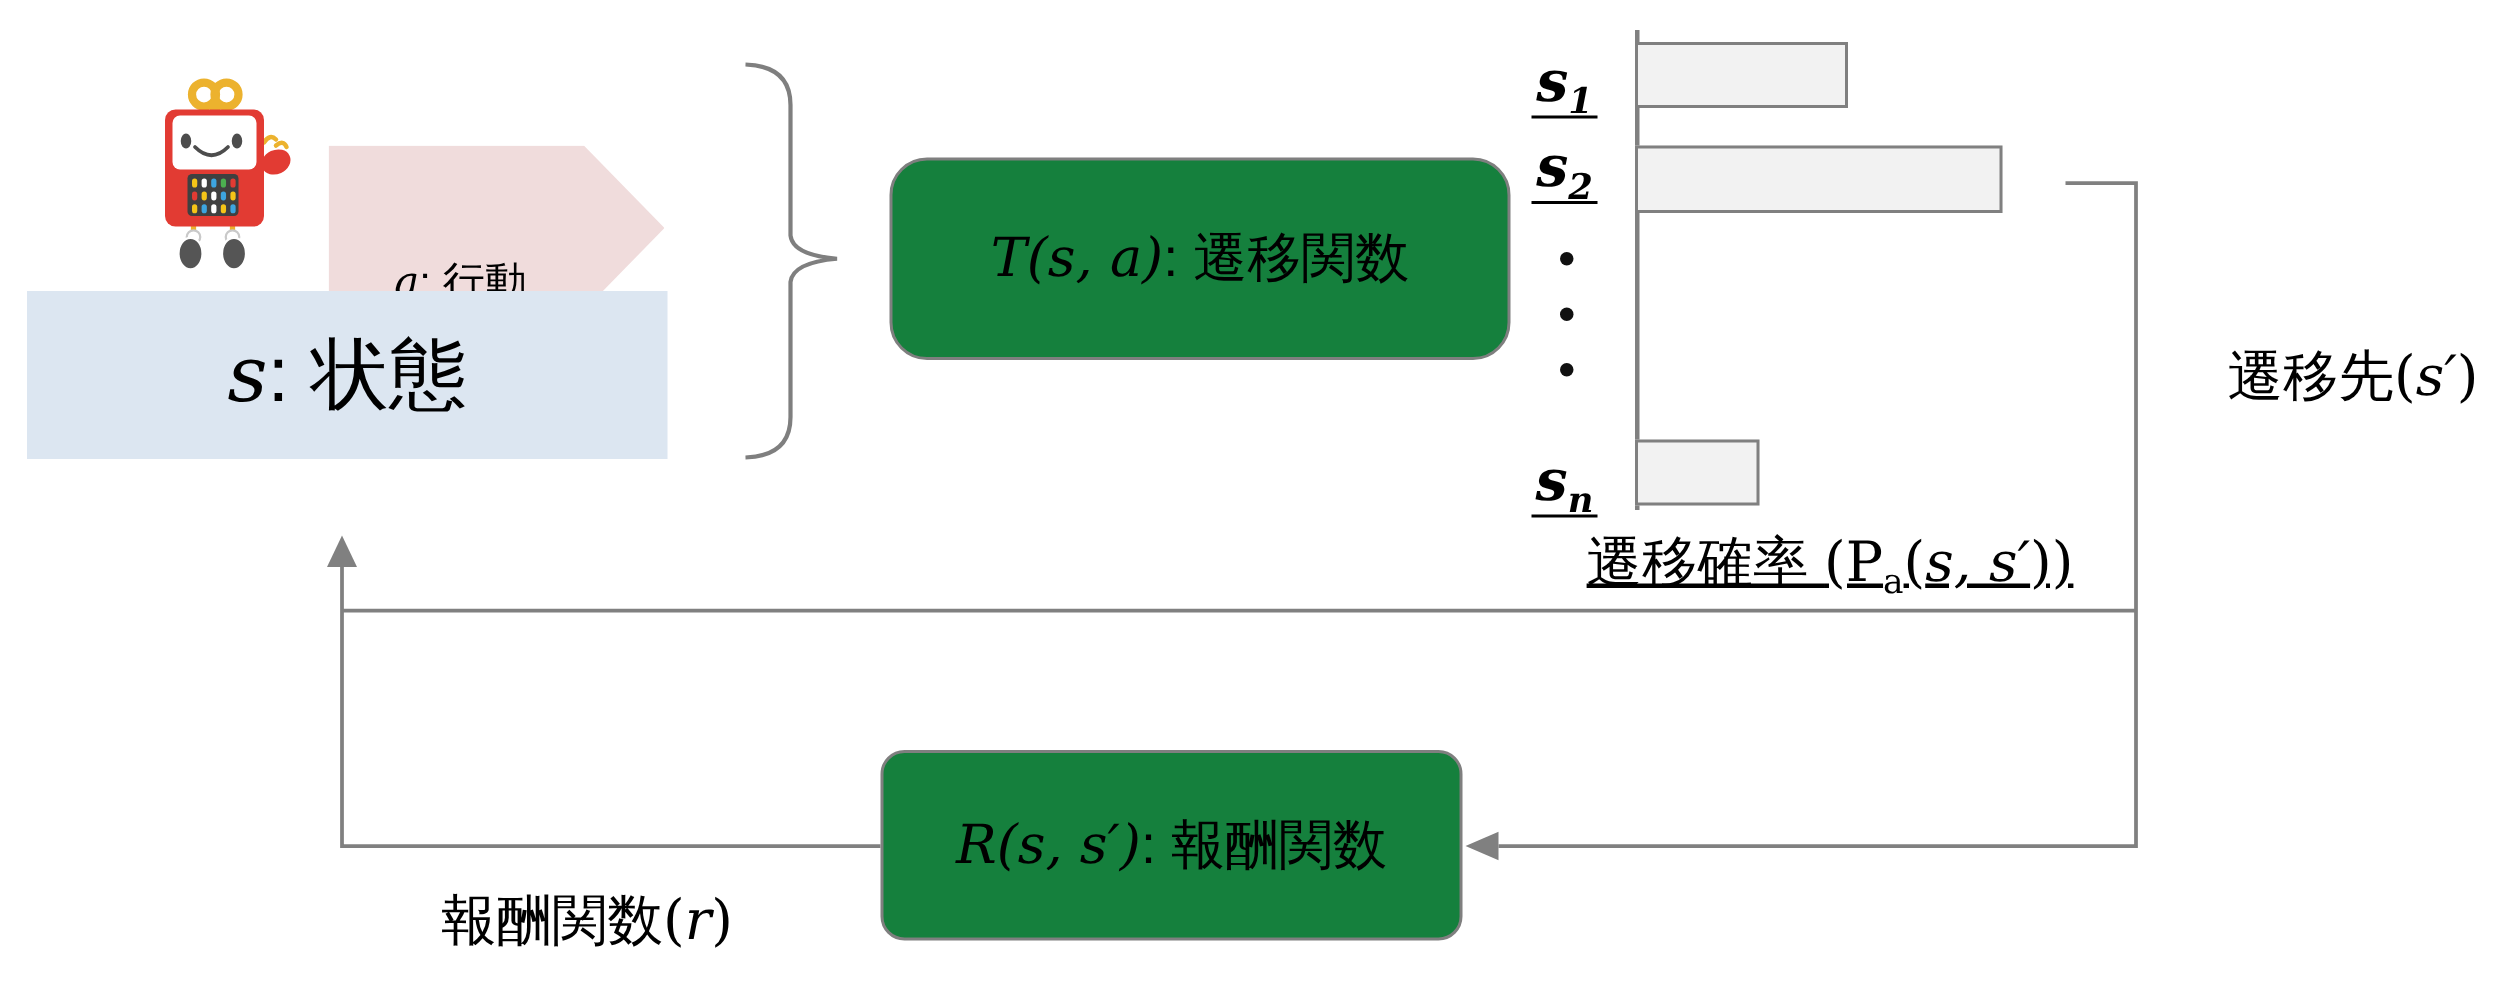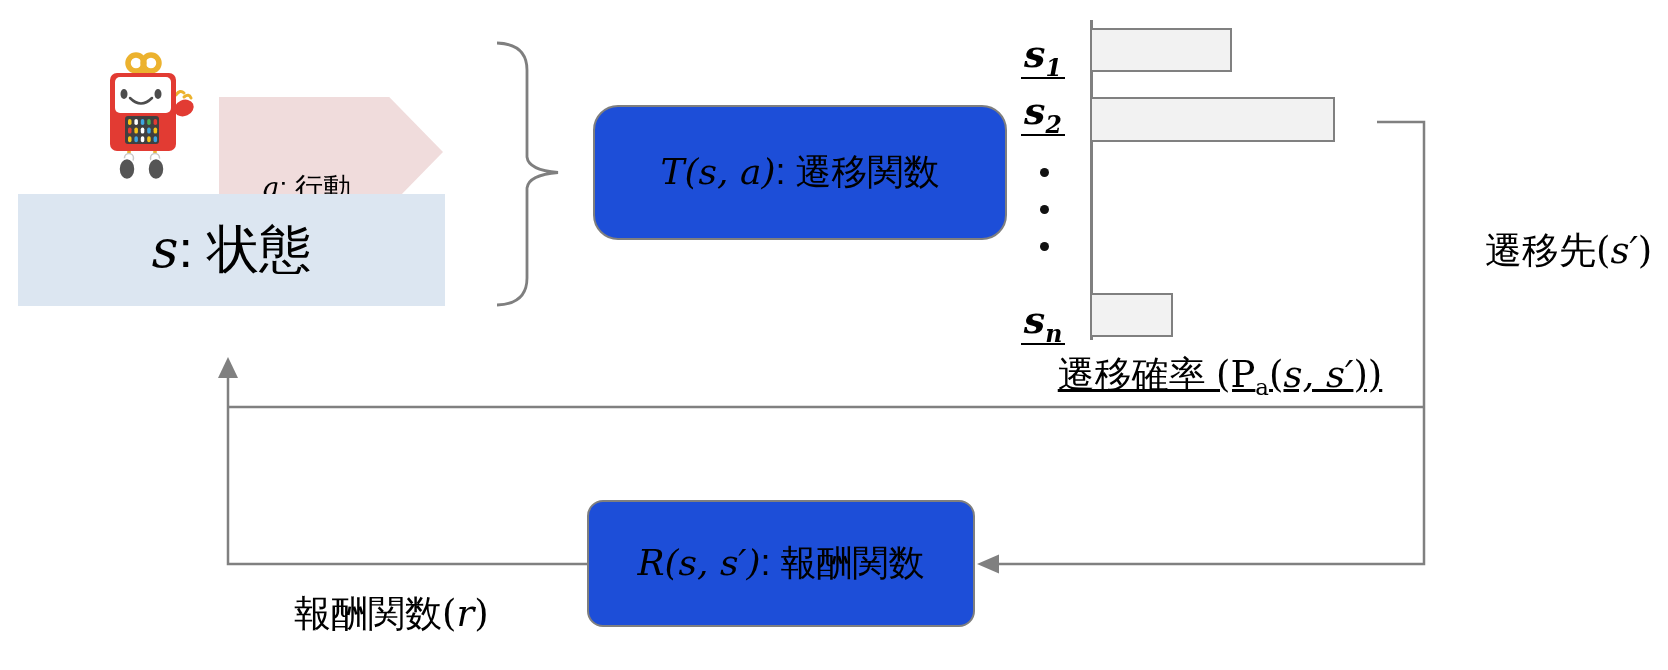--- a/index.html
+++ b/index.html
@@ -27,21 +27,21 @@
   }
   .state-box {
     left:18px; top:194px; width:427px; height:112px;
     background:#dce6f1;
     display:flex; align-items:center; justify-content:center;
     font-size:52px;
   }
 
   
   .round-box {
-    border:2.5px solid #7f7f7f; border-radius:25px; background:#1d4ed8;
+    border:2.5px solid #7f7f7f; border-radius:25px; background:#15803d;
     display:flex; align-items:center; justify-content:center;
     font-size:36px; box-sizing:border-box;
   }
   .t-box { left:593px; top:105px; width:414px; height:135px; }
   .r-box { left:587px; top:500px; width:388px; height:127px;border-radius:16px; }
 
   
   .chart-axis { left:1090px; top:20px; width:2.5px; height:320px; background:#808080; }
   .bar {
     position:absolute; left:1090px;

